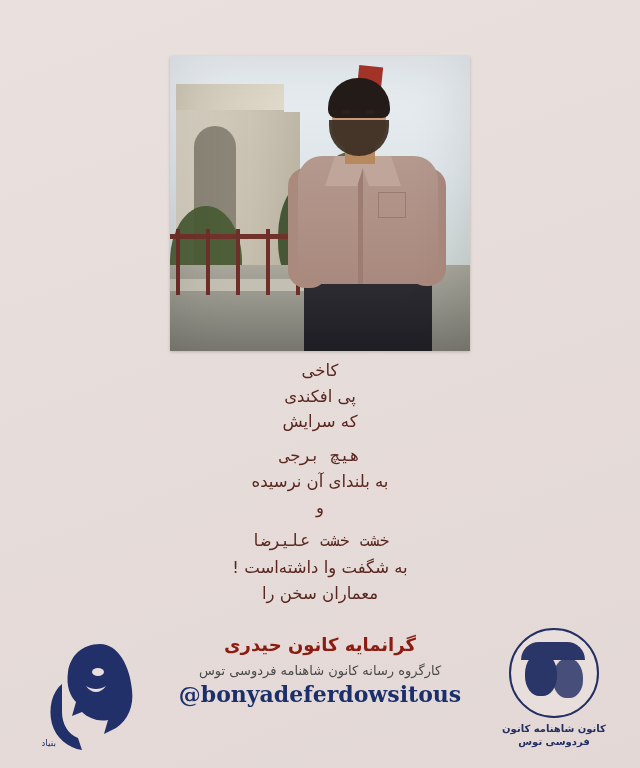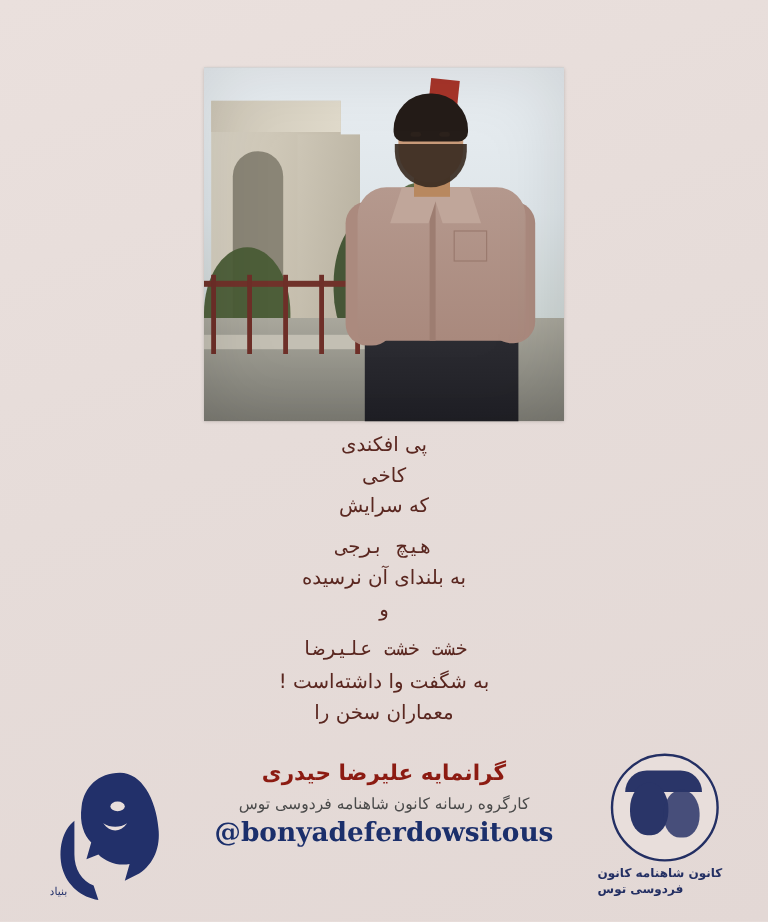--- a/index.html
+++ b/index.html
@@ -264,21 +264,21 @@
     width: 104px;
     height: 116px;
   }
   .logo-left svg { display: block; }
   .logo-right {
     position: absolute;
     right: 30px;
     bottom: 14px;
     width: 112px;
     height: 126px;
-    text-align: left;
+    text-align: center;
   }
   .logo-right .circle {
     width: 86px; height: 86px;
     margin: 0 auto;
     border: 2px solid #232f63;
     border-radius: 50%;
     position: relative;
     overflow: hidden;
     background: #e8dedb;
   }
@@ -343,35 +343,35 @@
         <div class="beard"></div>
         <div class="hair"></div>
         <div class="eye l"></div>
         <div class="eye r"></div>
       </div>
       <div class="shadow-soft"></div>
     </div>
   </div>
 
   <div class="poem">
+    <div class="poem-line">کاخی</div>
     <div class="poem-line">پی افکندی</div>
-    <div class="poem-line">کاخی</div>
     <div class="poem-line">که سرایش</div>
     <div class="poem-line sp">هیچ برجی</div>
     <div class="poem-line">به بلندای آن نرسیده</div>
     <div class="poem-line">و</div>
     <div class="poem-line sp">خشت خشت علیرضا</div>
     <div class="poem-line">به شگفت وا داشته‌است !</div>
     <div class="poem-line">معماران سخن را</div>
   </div>
 
   <div class="footer">
 
     <div class="credit">
-      <div class="credit-name">گرانمایه علیرضا حیدری</div>
+      <div class="credit-name">گرانمایه کانون حیدری</div>
       <div class="credit-sub">کارگروه رسانه  کانون شاهنامه فردوسی توس</div>
       <div class="handle">@bonyadeferdowsitous</div>
     </div>
 
     <div class="logo-left">
       <svg viewBox="0 0 104 116" width="104" height="116">
         <g fill="#22306a">
           <path d="M58 6 C40 6 28 18 26 34 C24 48 28 58 34 64 L30 78 L40 74 C46 80 56 84 66 82 L62 96 L74 90 C86 82 92 68 90 52 C88 28 76 6 58 6 Z"></path>
           <path d="M20 46 C10 54 6 70 10 86 C14 100 26 110 40 112 L36 100 C26 96 20 86 20 74 Z"></path>
         </g>

